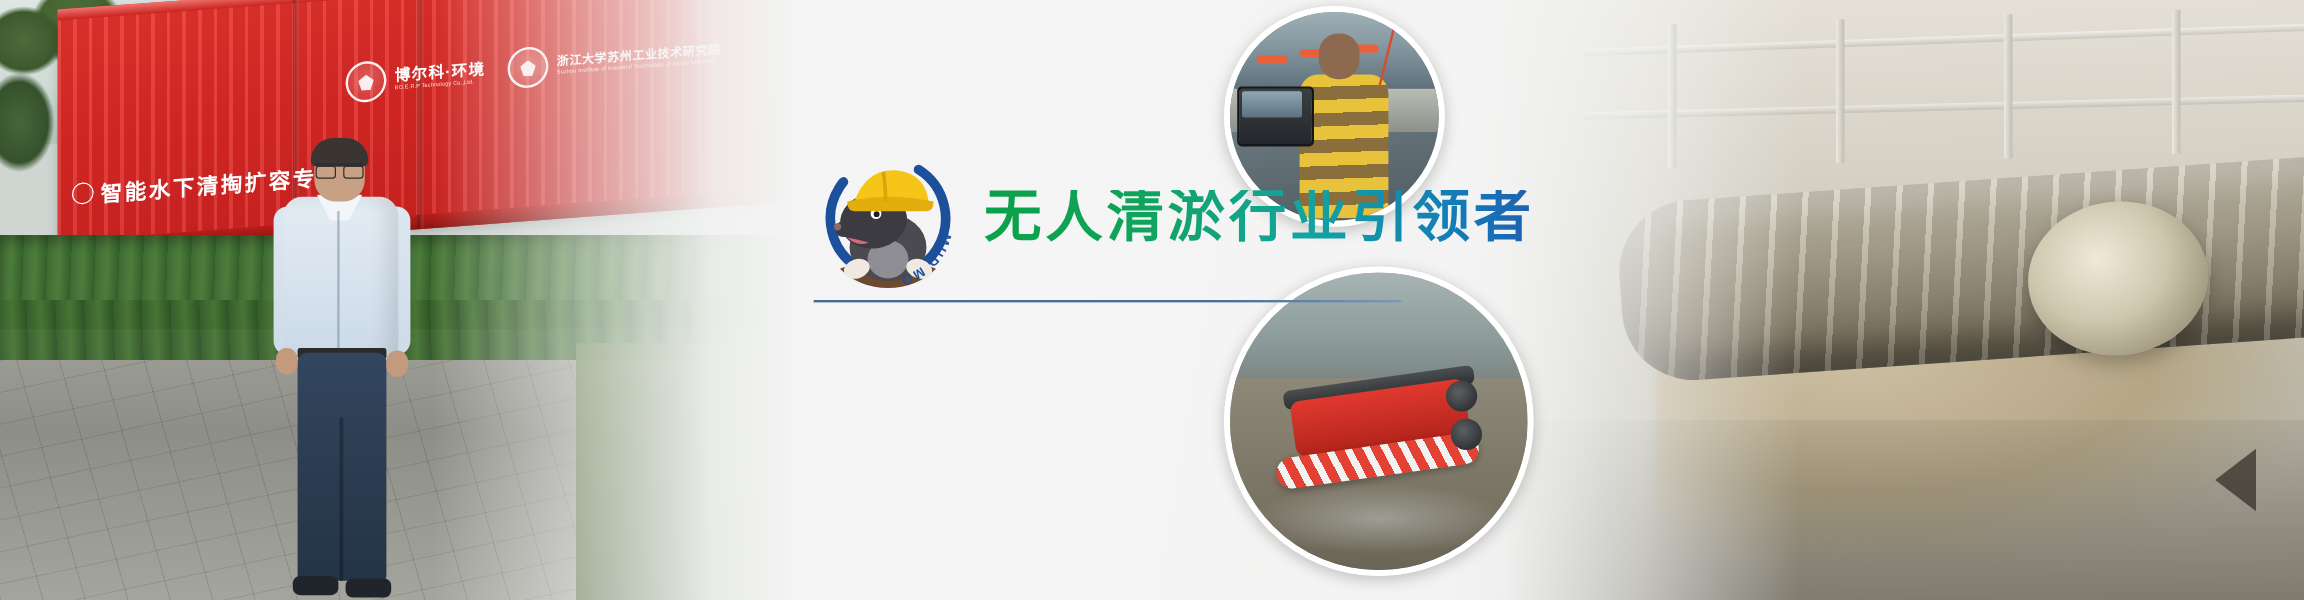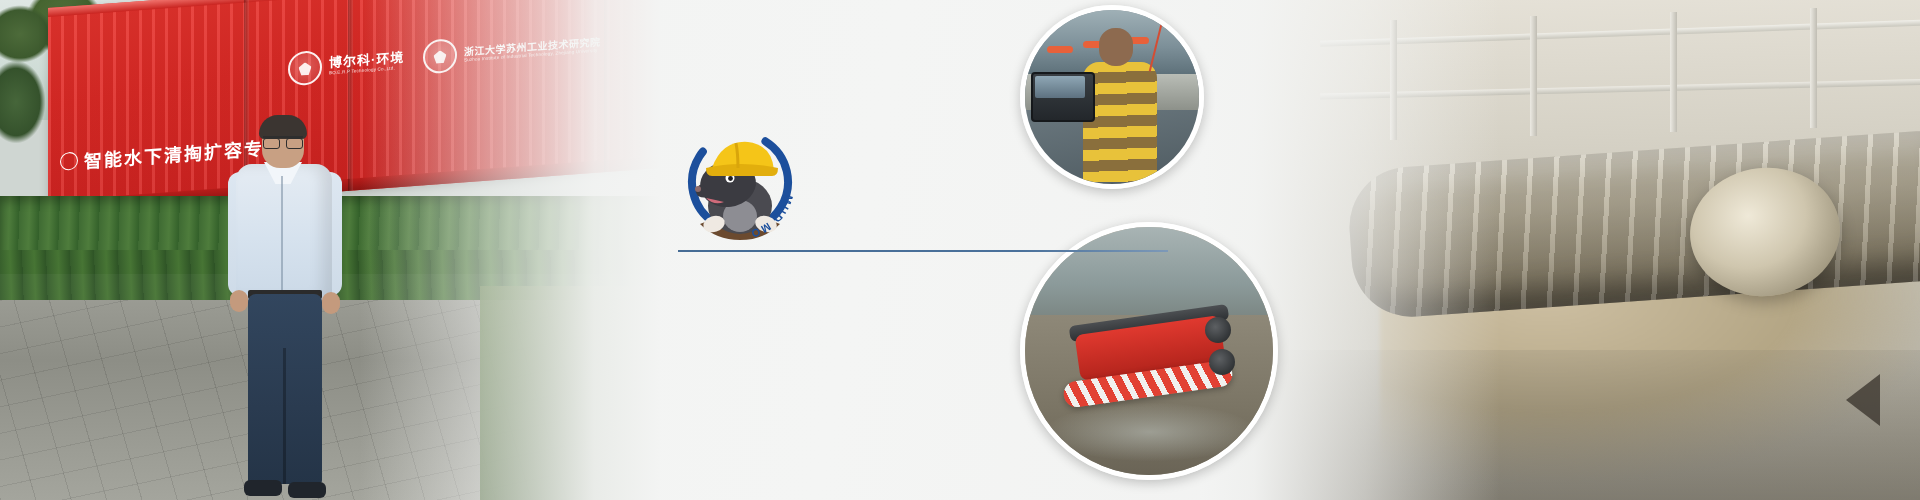--- a/index.html
+++ b/index.html
@@ -510,18 +510,19 @@
 
           <ellipse cx="36" cy="104" rx="11" ry="8" fill="#efe9e2" transform="rotate(-18 36 104)"></ellipse>
           <ellipse cx="88" cy="104" rx="11" ry="8" fill="#efe9e2" transform="rotate(18 88 104)"></ellipse>
 
           <text font-family="Liberation Sans, sans-serif" font-size="11" font-weight="700" fill="#1c4f9c" letter-spacing="1.4">
             <textPath href="#arcpath" startOffset="2">MUD MOLE</textPath>
           </text>
         </svg>
       </div>
 
+      <div id="headline">无人清淤行业引领者</div>
     </div>
 
     <div id="divider"></div>
   </div>
 
 </div>
 
 </body></html>

